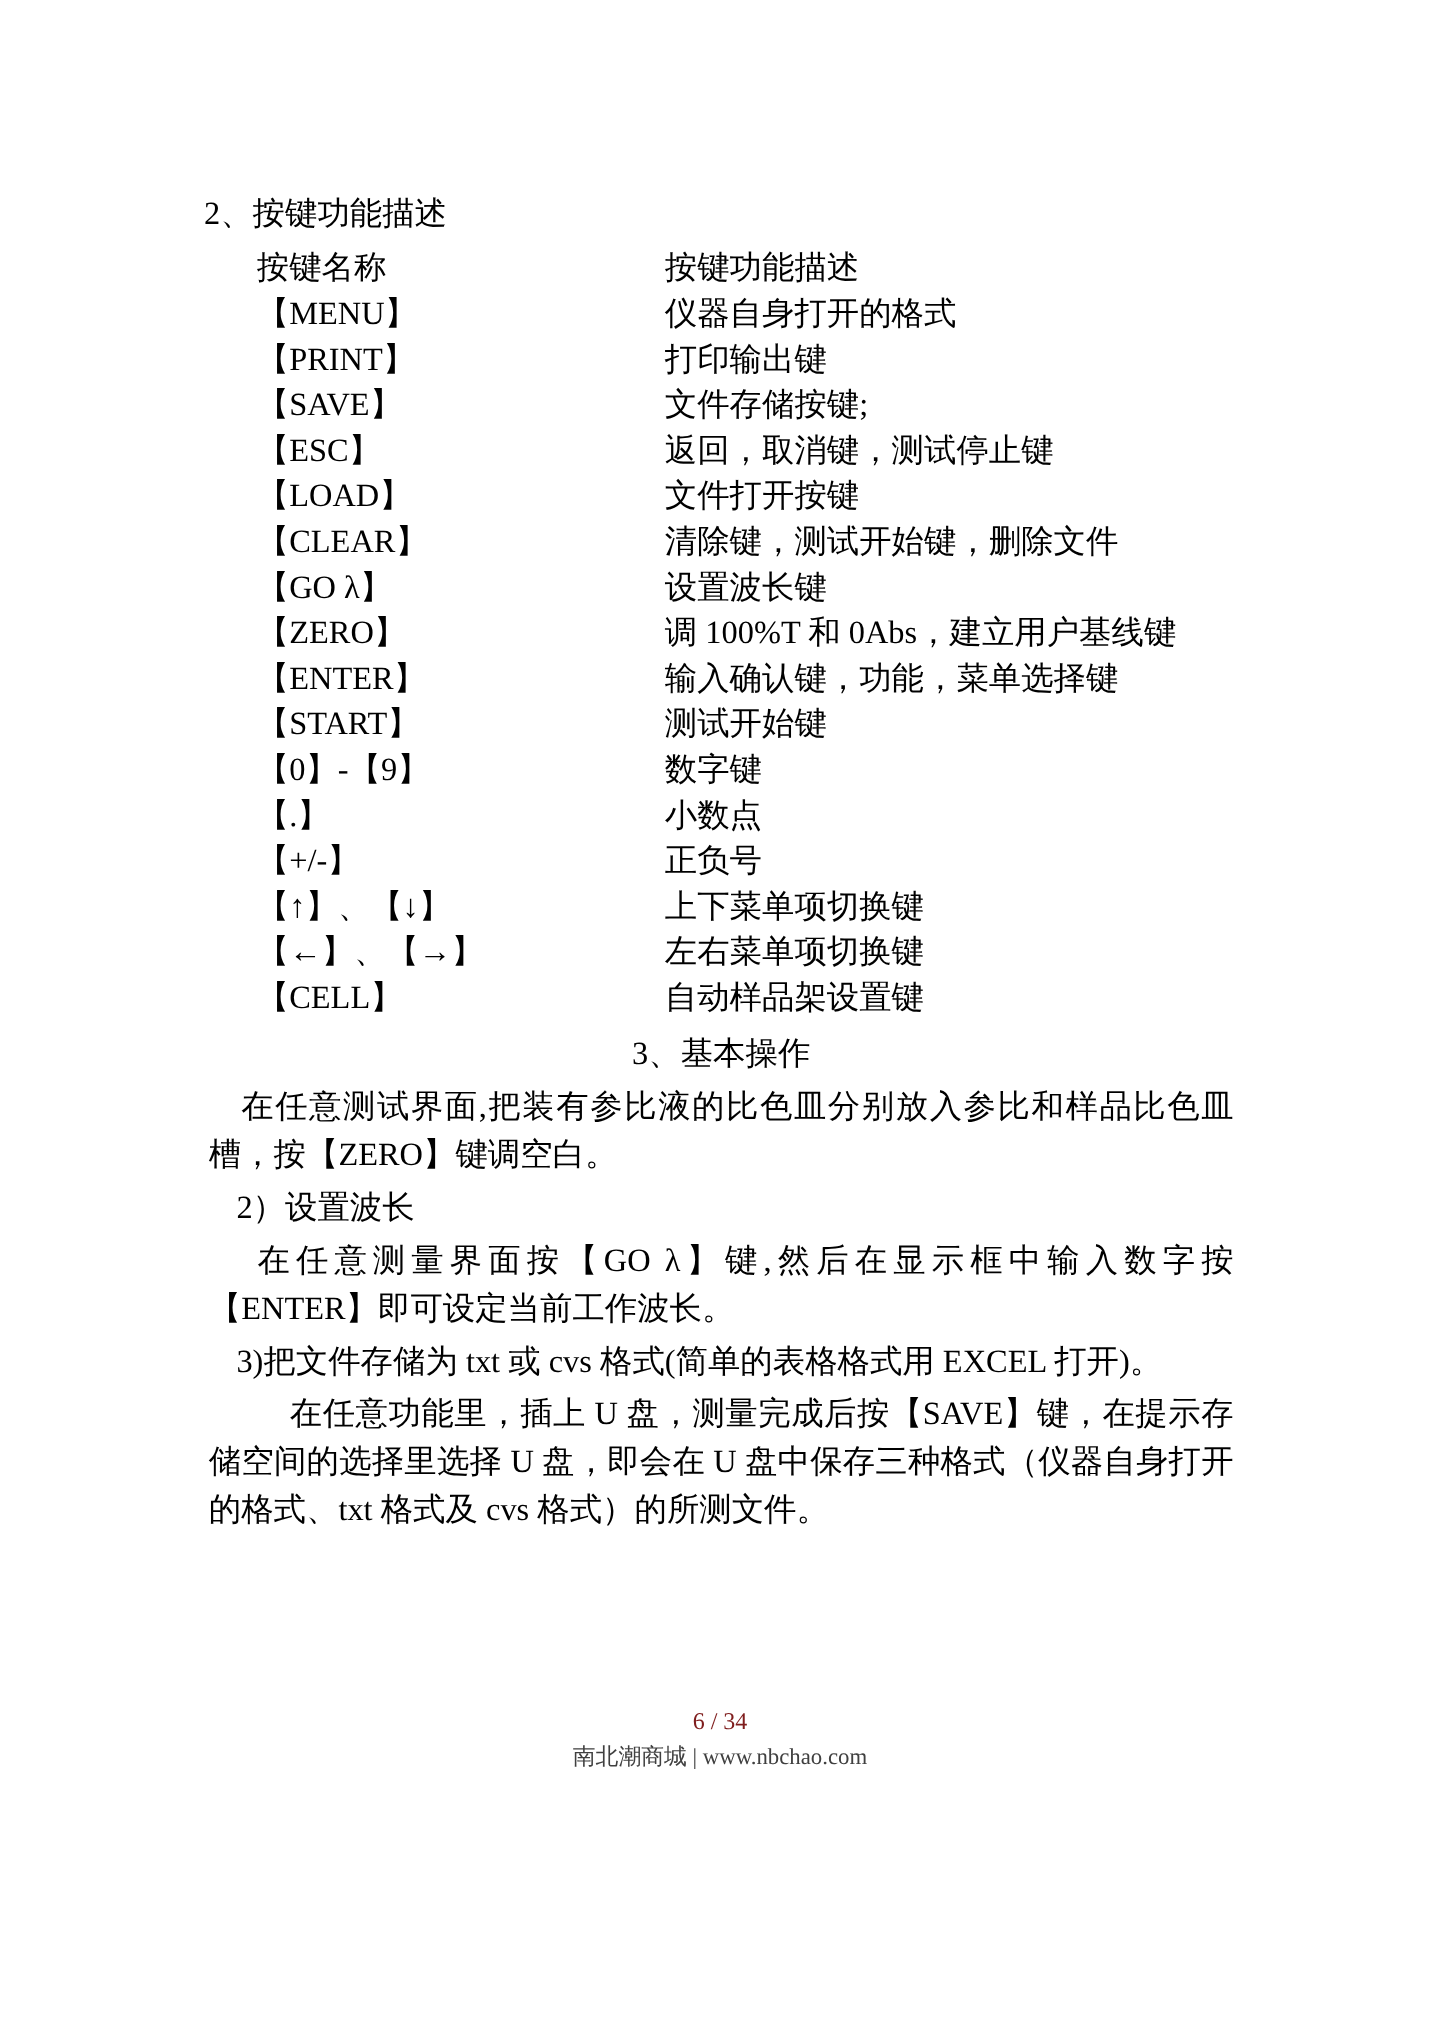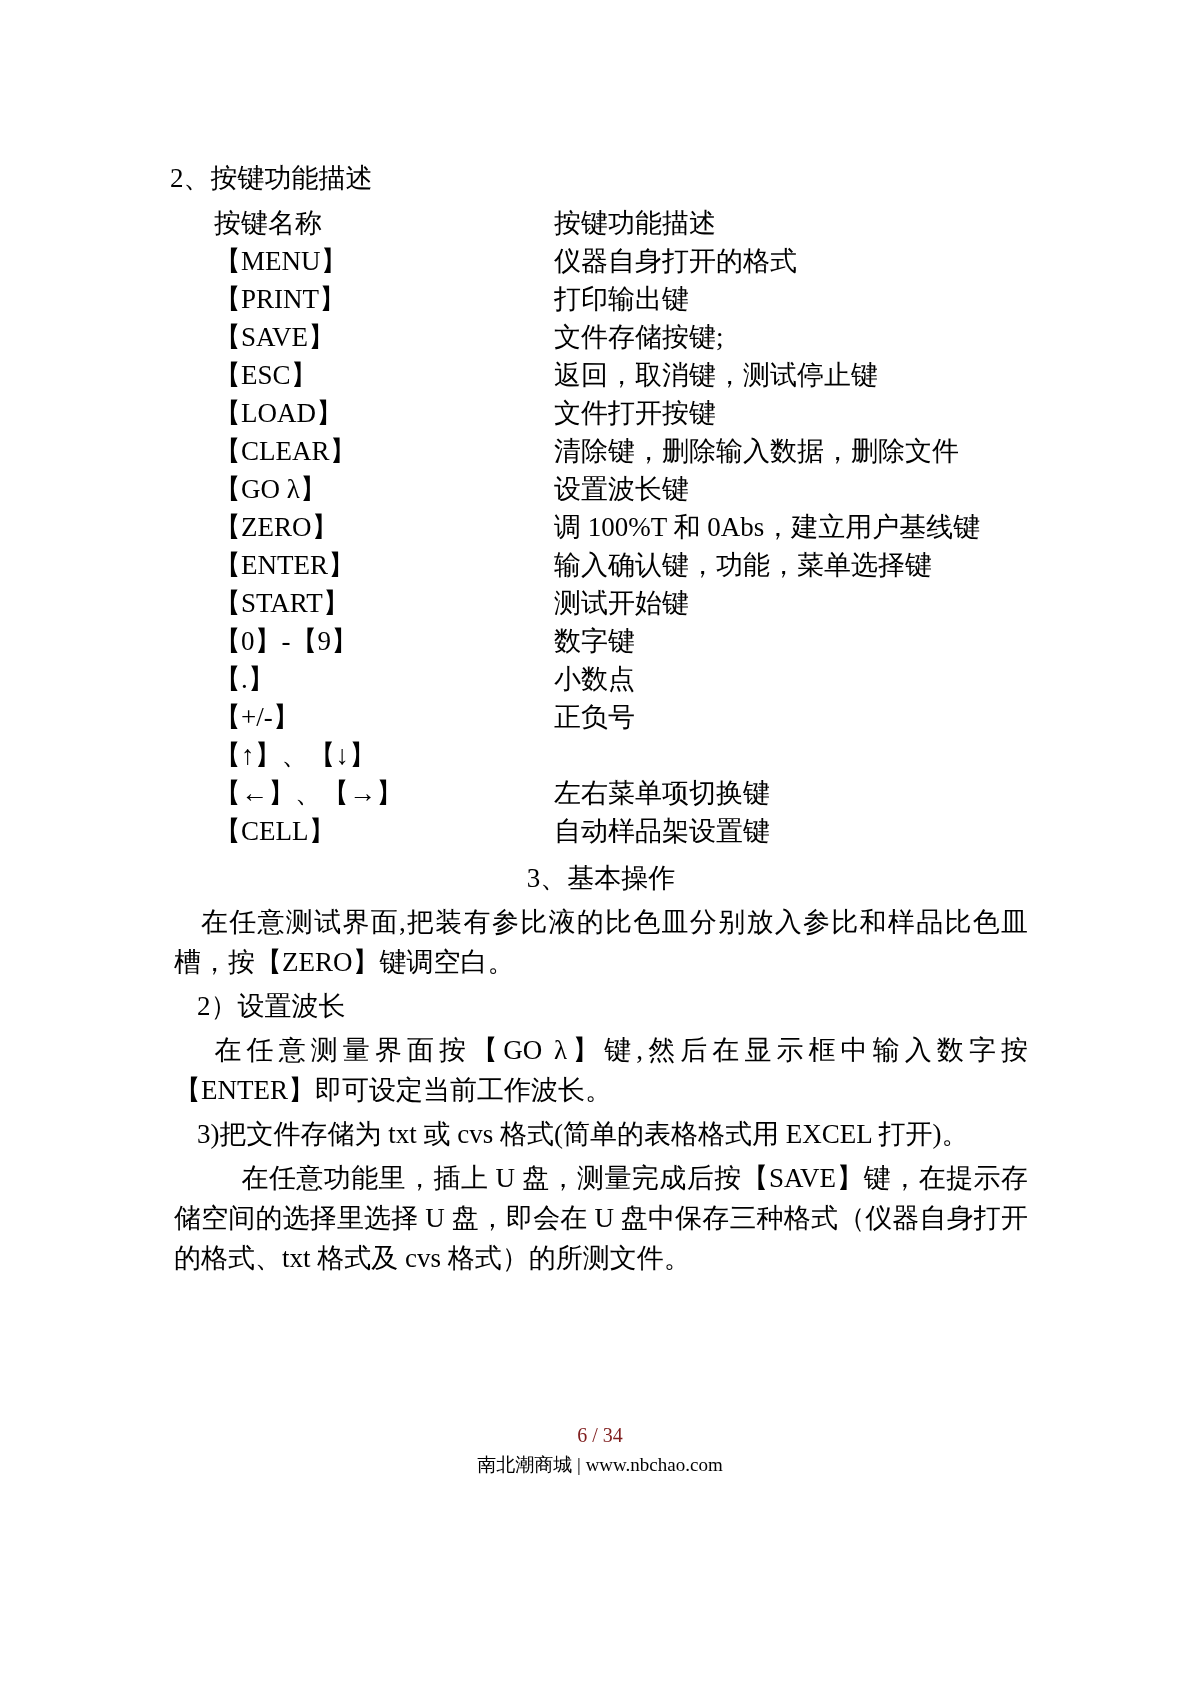--- a/index.html
+++ b/index.html
@@ -33,21 +33,21 @@
   .p3t { text-indent: 1em; }
   .p3 { text-indent: 2.5em; }
   .footer {
     position: absolute;
     left: 0;
     top: 1422px;
     width: 100%;
     text-align: center;
   }
   .pageno { font-size: 20px; color: #7f1d1d; line-height: 26px; }
-  .site { font-size: 19px; color: #000000; line-height: 26px; margin-top: 4px; }
+  .site { font-size: 19px; color: #404040; line-height: 26px; margin-top: 4px; }
 </style>
 </head>
 <body>
 
 <div class="content">
 
   <div class="sec-title">2、按键功能描述</div>
 
   <div class="keytable">
     <div class="krow">
@@ -69,21 +69,21 @@
     <div class="krow">
       <div class="kname">【ESC】</div>
       <div class="kdesc">返回，取消键，测试停止键</div>
     </div>
     <div class="krow">
       <div class="kname">【LOAD】</div>
       <div class="kdesc">文件打开按键</div>
     </div>
     <div class="krow">
       <div class="kname">【CLEAR】</div>
-      <div class="kdesc">清除键，删除输入数据，删除文件</div>
+      <div class="kdesc">清除键，测试开始键，删除文件</div>
     </div>
     <div class="krow">
       <div class="kname">【GO λ】</div>
       <div class="kdesc">设置波长键</div>
     </div>
     <div class="krow">
       <div class="kname">【ZERO】</div>
       <div class="kdesc">调 100%T 和 0Abs，建立用户基线键</div>
     </div>
     <div class="krow">
@@ -101,20 +101,21 @@
     <div class="krow">
       <div class="kname">【.】</div>
       <div class="kdesc">小数点</div>
     </div>
     <div class="krow">
       <div class="kname">【+/-】</div>
       <div class="kdesc">正负号</div>
     </div>
     <div class="krow">
       <div class="kname">【↑】、【↓】</div>
+      <div class="kdesc">上下菜单项切换键</div>
     </div>
     <div class="krow">
       <div class="kname">【←】、【→】</div>
       <div class="kdesc">左右菜单项切换键</div>
     </div>
     <div class="krow">
       <div class="kname">【CELL】</div>
       <div class="kdesc">自动样品架设置键</div>
     </div>
   </div>

